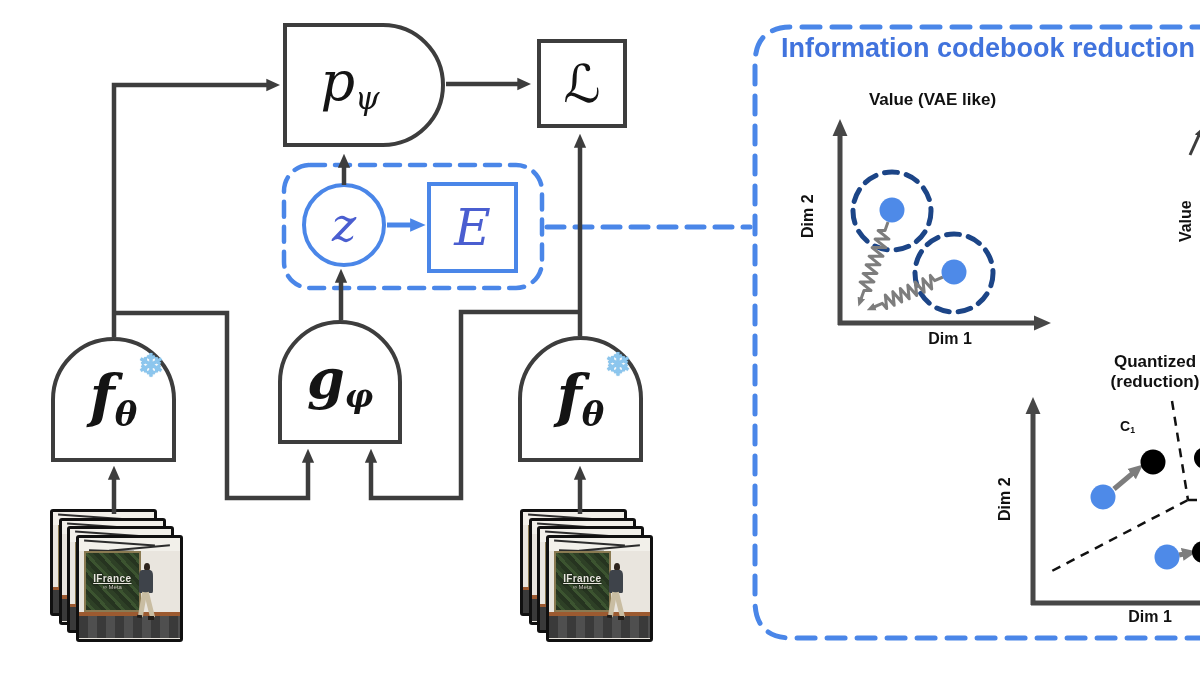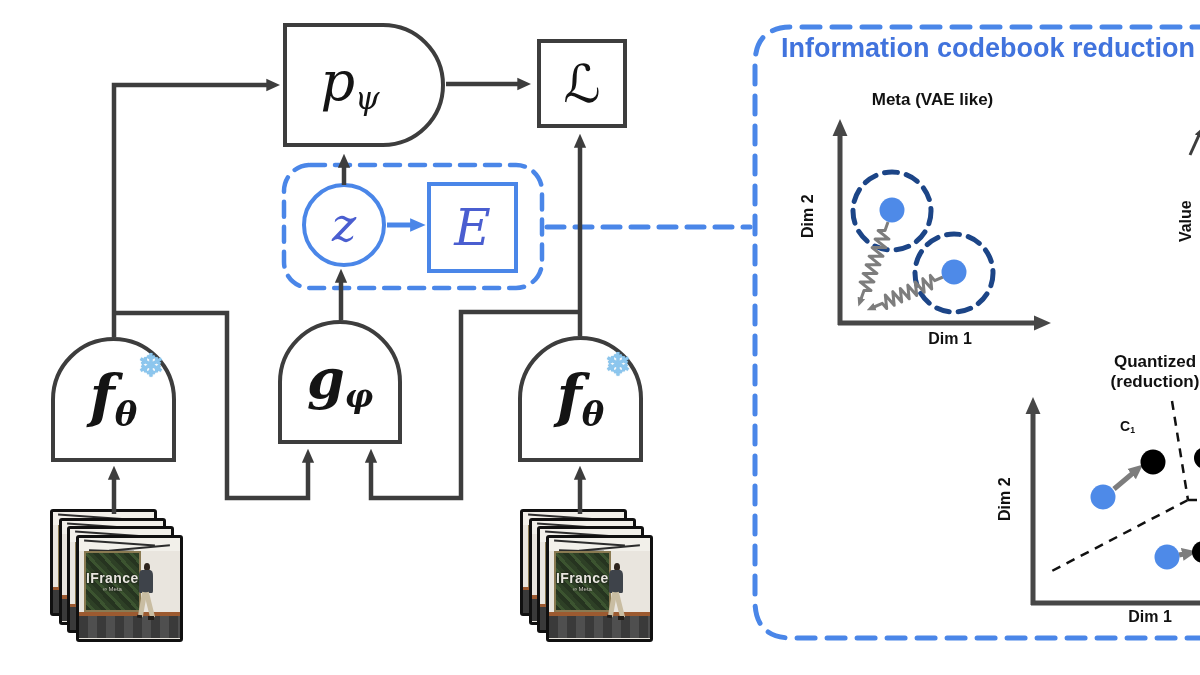--- a/index.html
+++ b/index.html
@@ -22,21 +22,21 @@
          border-radius:3px;background:#e9e5de;overflow:hidden;}
   .ceiling{position:absolute;left:0;top:0;right:0;height:13%;background:#f2f0ea;}
   .cable{position:absolute;background:#2c2c2c;height:2px;}
   .cable.c1{left:5%;top:4px;width:70%;transform:rotate(4deg);}
   .cable.c2{left:30%;top:9px;width:60%;transform:rotate(-5deg);}
   .cable.c3{left:10%;top:12px;width:45%;transform:rotate(2deg);}
   .plantwall{position:absolute;left:5%;top:13%;width:57%;height:61%;box-sizing:border-box;
              border:2px solid #8a7a52;
              background:repeating-linear-gradient(47deg,#263420 0 4px,#3c5430 4px 7px,#2e4026 7px 11px);
              display:flex;flex-direction:column;align-items:center;justify-content:center;}
-  .walltext1{color:#e8e6df;font-size:14px;font-weight:bold;letter-spacing:.4px;text-shadow:0 0 2px #000;}
+  .walltext1{color:#e8e6df;font-size:10px;font-weight:bold;letter-spacing:.4px;text-shadow:0 0 2px #000;text-decoration:underline;}
   .walltext2{color:#cfccc2;font-size:6px;text-shadow:0 0 2px #000;}
   .baseboard{position:absolute;left:0;top:74%;width:100%;height:3.5%;background:#9c5a30;}
   .floor{position:absolute;left:0;top:77.5%;width:100%;height:22.5%;
          background:repeating-linear-gradient(90deg,#3a3a3a 0 9px,#4f4f4f 9px 18px);}
   .person{position:absolute;left:57%;top:25%;width:22%;height:57%;}
   .head{position:absolute;left:34%;top:0;width:28%;height:14%;background:#2e241d;border-radius:50% 50% 45% 45%;}
   .torso{position:absolute;left:14%;top:12%;width:62%;height:41%;background:#3e434a;border-radius:22% 22% 8% 8%;}
   .leg1{position:absolute;left:16%;top:50%;width:22%;height:43%;background:#c9bda2;transform:rotate(10deg);}
   .leg2{position:absolute;left:47%;top:50%;width:22%;height:45%;background:#c9bda2;transform:rotate(-14deg);}
   .foot1{position:absolute;left:6%;top:91%;width:24%;height:6%;background:#231d18;transform:rotate(8deg);}
@@ -244,21 +244,21 @@
         <div class="leg1"></div>
         <div class="leg2"></div>
         <div class="foot1"></div>
         <div class="foot2"></div>
       </div>
     </div>
   </div>
 
   <div class="panel-title">Information codebook reduction</div>
 
-  <div class="lbl" style="left:840px;top:90px;width:185px;font-size:17px;">Meta (VAE like)</div>
+  <div class="lbl" style="left:840px;top:90px;width:185px;font-size:17px;">Value (VAE like)</div>
   <div class="lbl" style="left:890px;top:330px;width:120px;font-size:16px;">Dim 1</div>
   <div class="lbl rot" style="left:763px;top:207px;width:90px;font-size:16px;">Dim 2</div>
 
   <div class="lbl rot" style="left:1141px;top:212px;width:90px;font-size:16px;">Value</div>
 
   <div class="lbl" style="left:1075px;top:352px;width:160px;font-size:17px;"><span>Quantized</span><br><span>(reduction)</span></div>
   <div class="lbl" style="left:1120px;top:418px;font-size:14px;"><span>C</span><span class="csub">1</span></div>
   <div class="lbl" style="left:1100px;top:608px;width:100px;font-size:16px;">Dim 1</div>
   <div class="lbl rot" style="left:960px;top:490px;width:90px;font-size:16px;">Dim 2</div>
 

